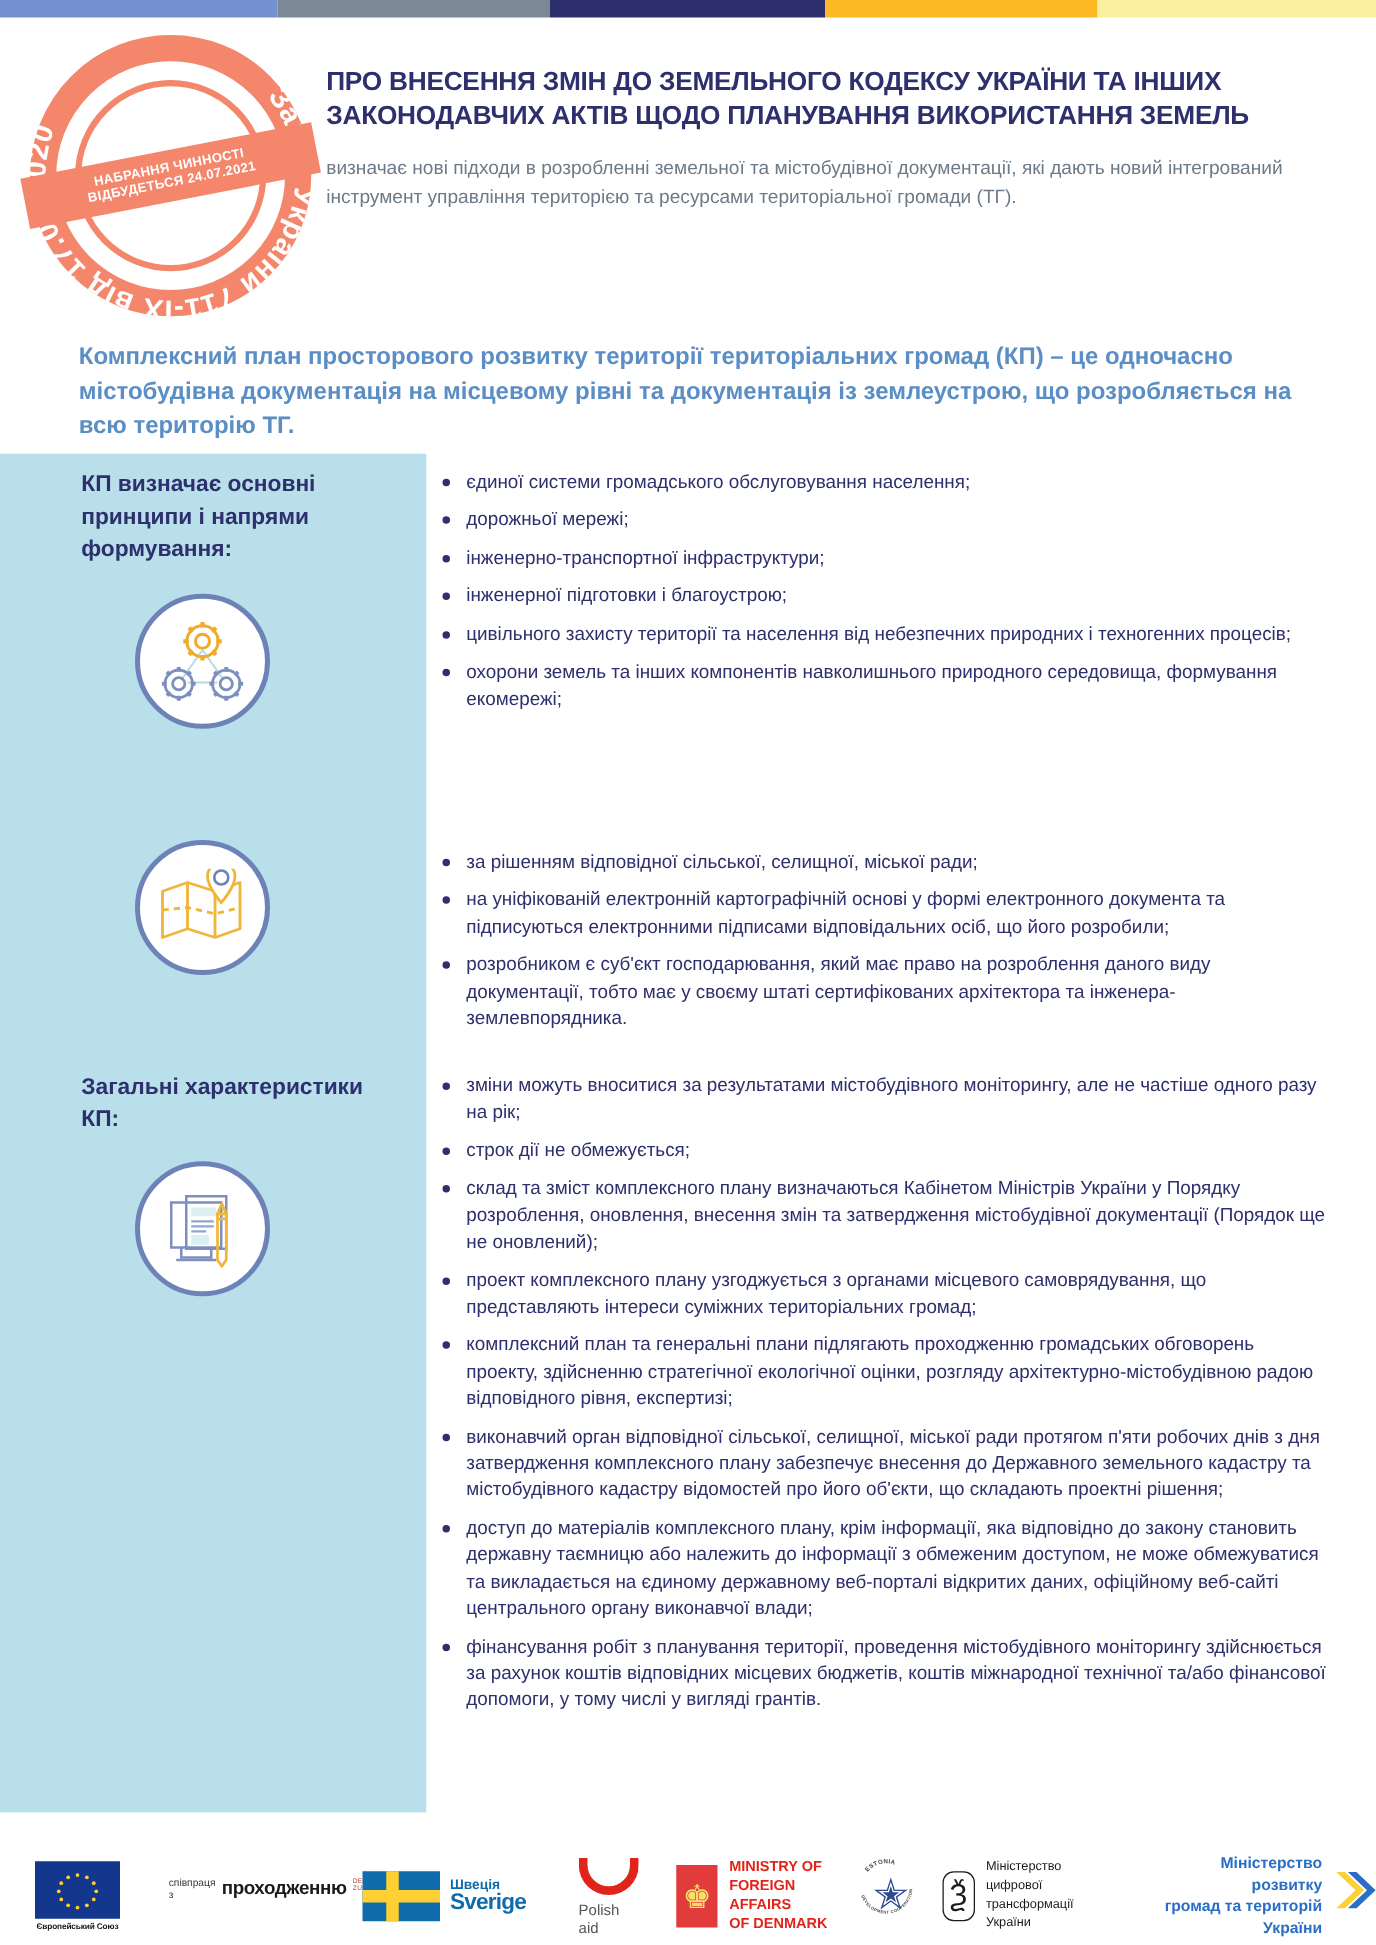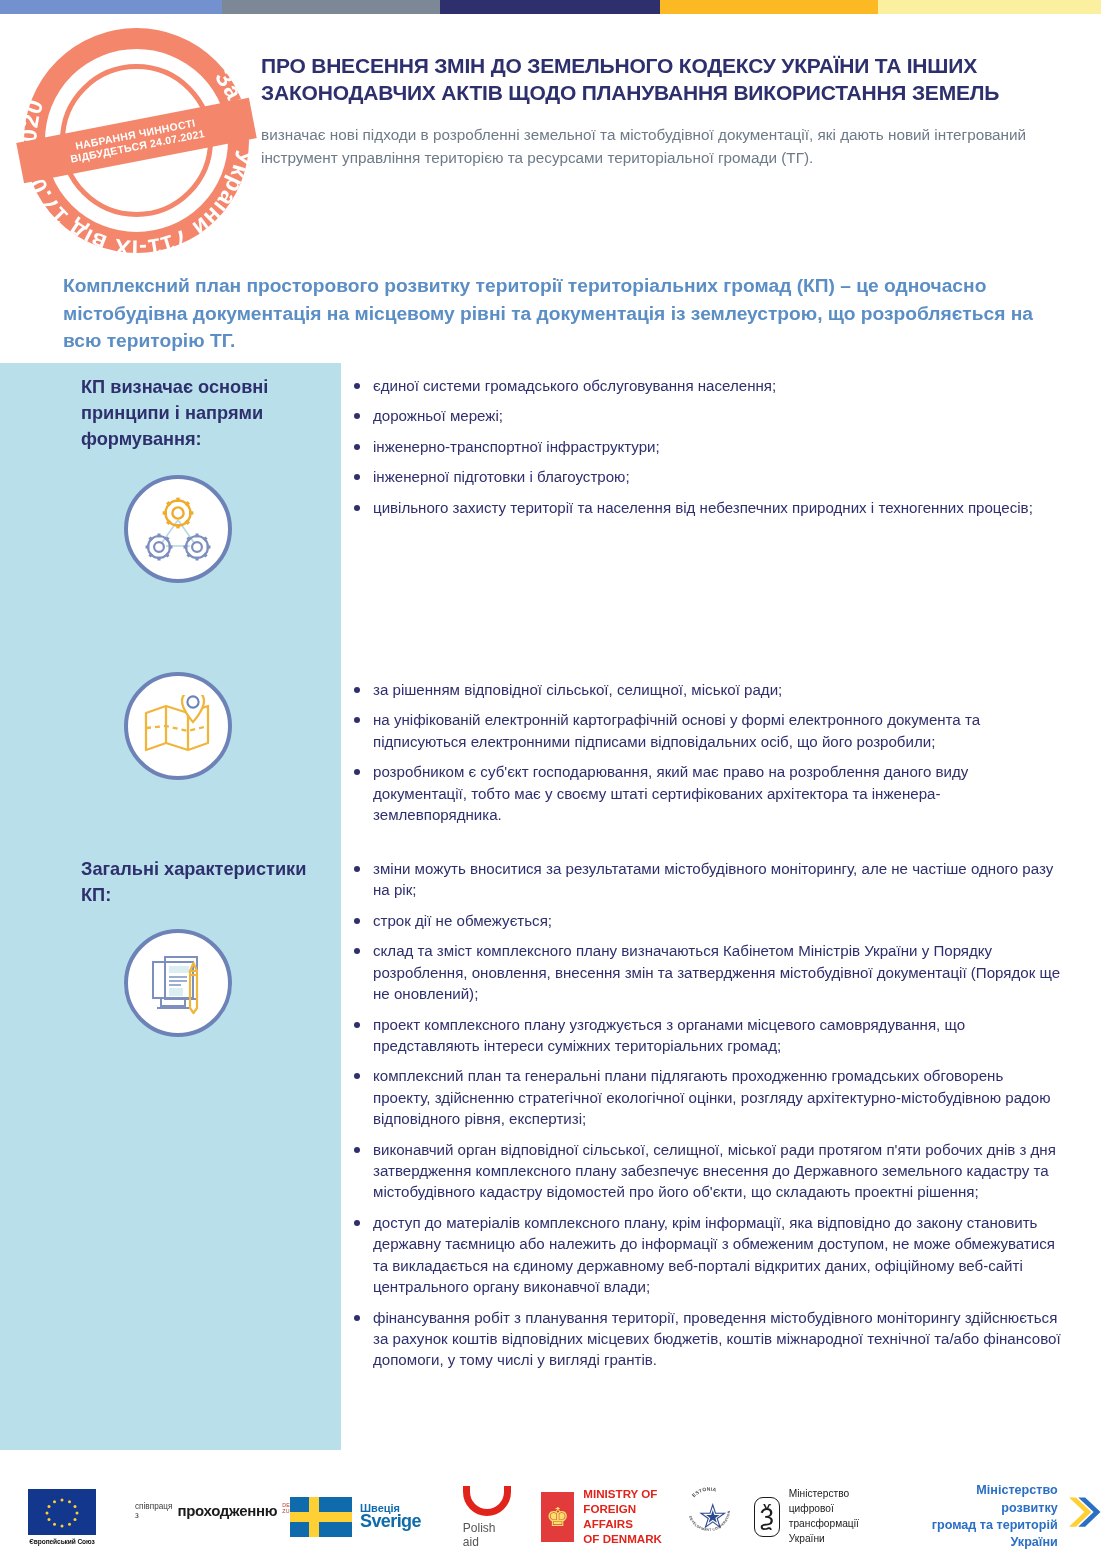--- a/index.html
+++ b/index.html
@@ -123,21 +123,21 @@
 
   
   .sidebar {
     position: absolute;
     left: 0;
     top: 363px;
     width: 341px;
     height: 1087px;
     background: #b9e0ea;
   }
-  .side-block { position: absolute; left: 16px; width: 304px; }
+  .side-block { position: absolute; left: 0; width: 304px; }
   .side-block.b1 { top: 12px; }
   .side-block.b2 { top: 289px; }
   .side-block.b3 { top: 494px; }
 
   .side-title {
     padding-left: 65px;
     padding-right: 12px;
     color: #2e2f6d;
     font-size: 18.2px;
     font-weight: bold;
@@ -384,20 +384,21 @@
     </div>
   </div>
 
   <div class="content c1">
     <ul class="blist">
       <li>єдиної системи громадського обслуговування населення;</li>
       <li>дорожньої мережі;</li>
       <li>інженерно-транспортної інфраструктури;</li>
       <li>інженерної підготовки і благоустрою;</li>
       <li>цивільного захисту території та населення від небезпечних природних і техногенних процесів;</li>
+      <li>охорони земель та інших компонентів навколишнього природного середовища, формування екомережі;</li>
     </ul>
   </div>
 
   <div class="content c2">
     <ul class="blist">
       <li>за рішенням відповідної сільської, селищної, міської ради;</li>
       <li>на уніфікованій електронній картографічній основі у формі електронного документа та підписуються електронними підписами відповідальних осіб, що його розробили;</li>
       <li>розробником є суб'єкт господарювання, який має право на розроблення даного виду документації, тобто має у своєму штаті сертифікованих архітектора та інженера-землевпорядника.</li>
     </ul>
   </div>

